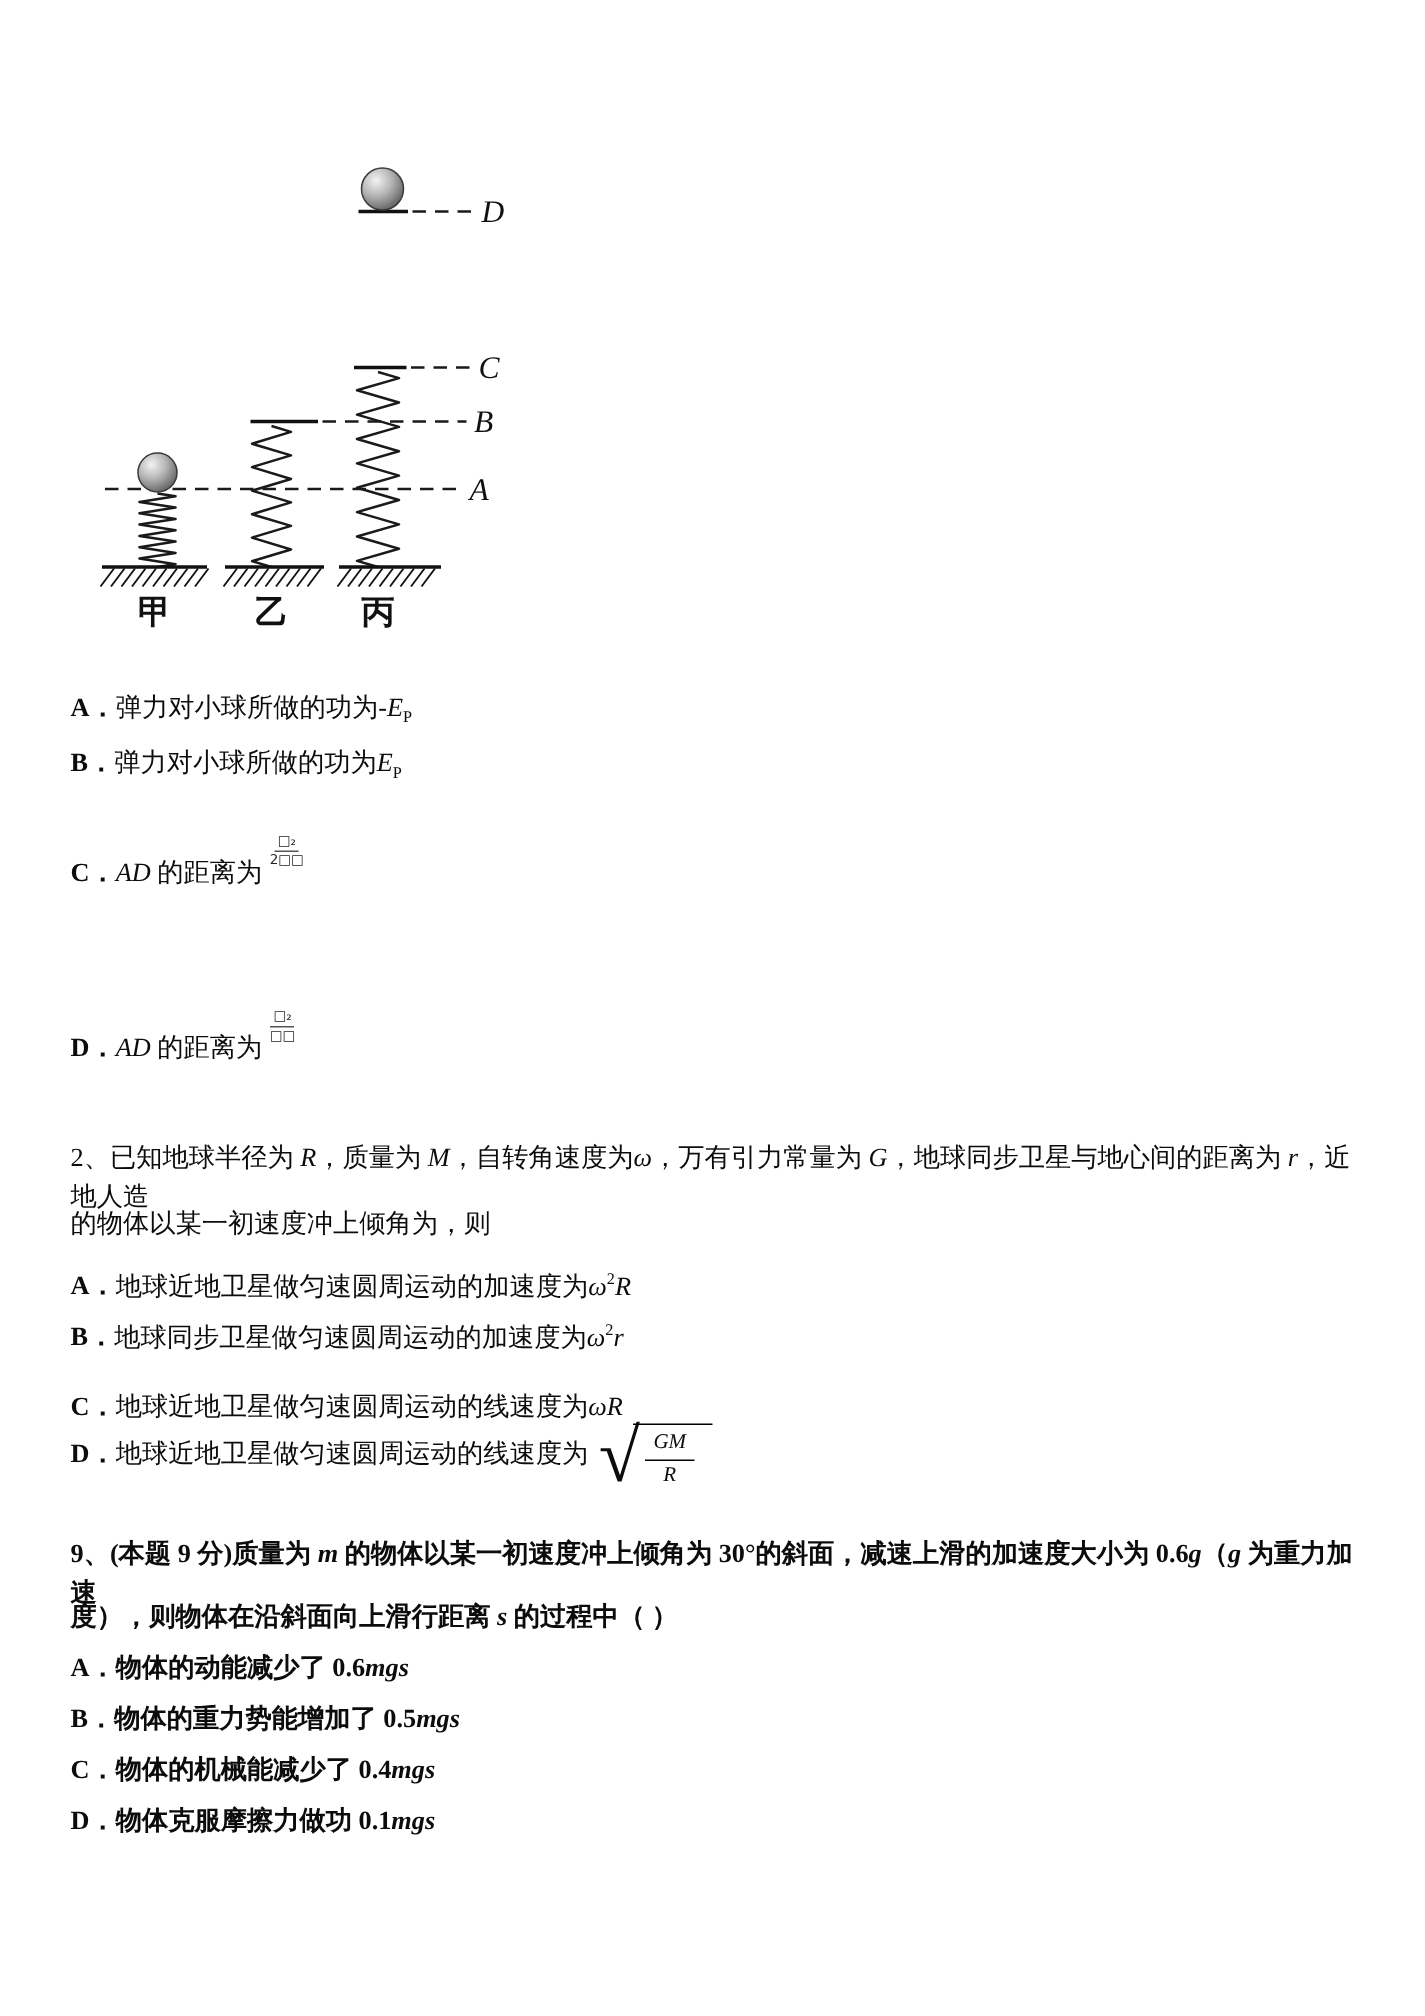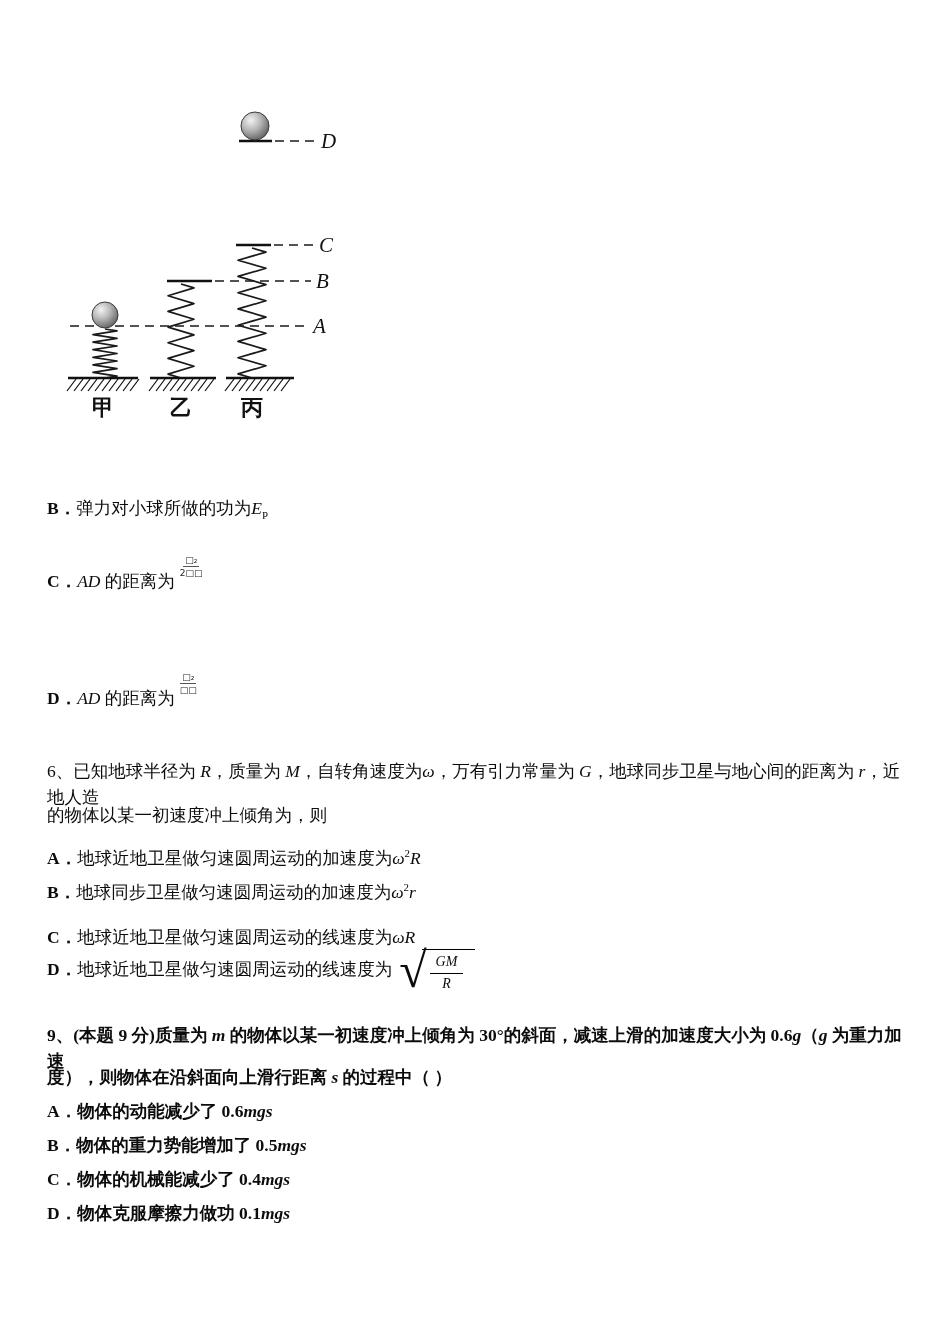--- a/index.html
+++ b/index.html
@@ -117,38 +117,41 @@
     <text class="lvl" x="263" y="52">D</text>
     <text class="lvl" x="261" y="156">C</text>
     <text class="lvl" x="258" y="192">B</text>
     <text class="lvl" x="255" y="237">A</text>
 
     <text class="spr" x="45" y="319">甲</text>
     <text class="spr" x="123" y="319">乙</text>
     <text class="spr" x="194" y="319">丙</text>
   </svg>
 
+  <div class="line" style="top:458px">
+    <b class="ol">A．</b><span><span>弹力对小球所做的功为-</span><span class="seg-i">E</span><span class="seg-sub">P</span></span>
+  </div>
   <div class="line" style="top:495px">
     <b class="ol">B．</b><span><span>弹力对小球所做的功为</span><span class="seg-i">E</span><span class="seg-sub">P</span></span>
   </div>
   <div class="line" style="top:568px">
     <b class="ol">C．</b><span><span class="seg-i">AD</span><span> 的距离为</span></span><span class="tinyfrac">
         <span class="tnum">□₂</span>
         <span class="tden">2□□</span>
       </span>
   </div>
   <div class="line" style="top:685px">
     <b class="ol">D．</b><span><span class="seg-i">AD</span><span> 的距离为</span></span><span class="tinyfrac">
         <span class="tnum">□₂</span>
         <span class="tden">□□</span>
       </span>
   </div>
 
   <div class="line stem" style="top:758px">
-    <span><span>6、已知地球半径为 </span><span class="seg-i">R</span><span>，质量为 </span><span class="seg-i">M</span><span>，自转角速度为</span><span class="seg-i">ω</span><span>，万有引力常量为 </span><span class="seg-i">G</span><span>，地球同步卫星与地心间的距离为 </span><span class="seg-i">r</span><span>，近地人造</span></span>
+    <span><span>2、已知地球半径为 </span><span class="seg-i">R</span><span>，质量为 </span><span class="seg-i">M</span><span>，自转角速度为</span><span class="seg-i">ω</span><span>，万有引力常量为 </span><span class="seg-i">G</span><span>，地球同步卫星与地心间的距离为 </span><span class="seg-i">r</span><span>，近地人造</span></span>
   </div>
   <div class="line stem" style="top:802px">
     <span>的物体以某一初速度冲上倾角为，则</span>
   </div>
   <div class="line" style="top:840px">
     <b class="ol">A．</b><span><span>地球近地卫星做匀速圆周运动的加速度为</span><span class="seg-i">ω</span><span class="seg-sup">2</span><span class="seg-i">R</span></span>
   </div>
   <div class="line" style="top:874px">
     <b class="ol">B．</b><span><span>地球同步卫星做匀速圆周运动的加速度为</span><span class="seg-i">ω</span><span class="seg-sup">2</span><span class="seg-i">r</span></span>
   </div>

